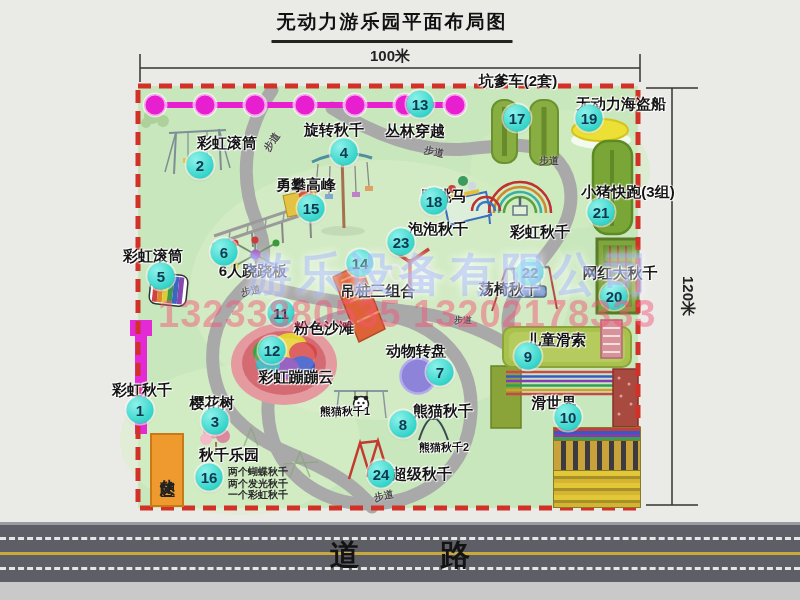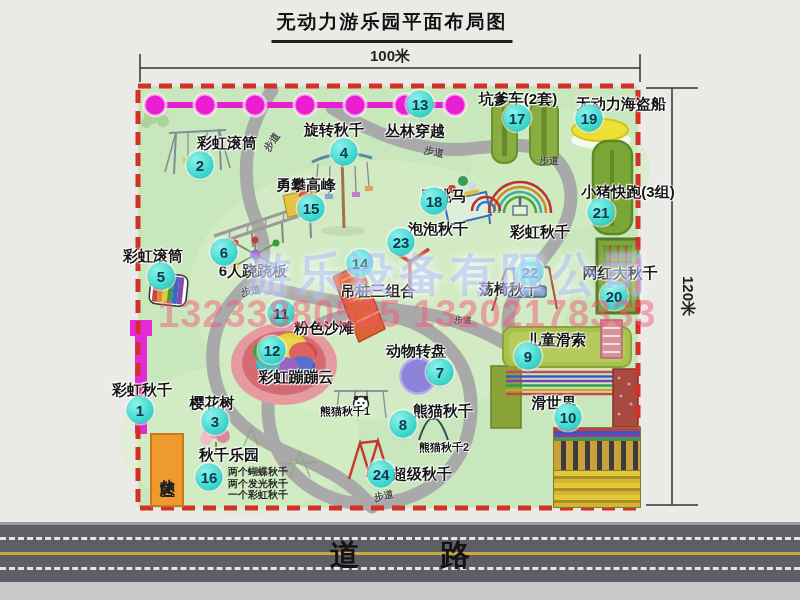--- a/index.html
+++ b/index.html
@@ -350,21 +350,21 @@
   <div class="lbl" style="left:416px;top:351px;">动物转盘</div>
   <div class="lbl" style="left:443px;top:411px;">熊猫秋千</div>
   <div class="lbl" style="left:556px;top:340px;">儿童滑索</div>
   <div class="lbl" style="left:554px;top:403px;">滑世界</div>
   <div class="lbl" style="left:324px;top:320px;margin-top:8px;">粉色沙滩</div>
   <div class="lbl" style="left:296px;top:377px;">彩虹蹦蹦云</div>
   <div class="lbl" style="left:415px;top:131px;">丛林穿越</div>
   <div class="lbl" style="left:378px;top:291px;">吊桩三组合</div>
   <div class="lbl" style="left:306px;top:185px;">勇攀高峰</div>
   <div class="lbl" style="left:229px;top:455px;">秋千乐园</div>
-  <div class="lbl" style="left:518px;top:99px;">坑爹车(2套)</div>
+  <div class="lbl" style="left:518px;top:81px;">坑爹车(2套)</div>
   <div class="lbl" style="left:404px;top:196px;margin-left:40px;">跳跳马</div>
   <div class="lbl" style="left:621px;top:104px;">无动力海盗船</div>
   <div class="lbl" style="left:620px;top:273px;">网红大秋千</div>
   <div class="lbl" style="left:628px;top:192px;">小猪快跑(3组)</div>
   <div class="lbl" style="left:509px;top:289px;">荡椅秋千</div>
   <div class="lbl" style="left:438px;top:229px;">泡泡秋千</div>
   <div class="lbl" style="left:422px;top:474px;">超级秋千</div>
   <div class="lbl" style="left:540px;top:232px;">彩虹秋千</div>
   <div class="lbl sm" style="left:345px;top:411px;">熊猫秋千1</div>
   <div class="lbl sm" style="left:444px;top:447px;">熊猫秋千2</div>

